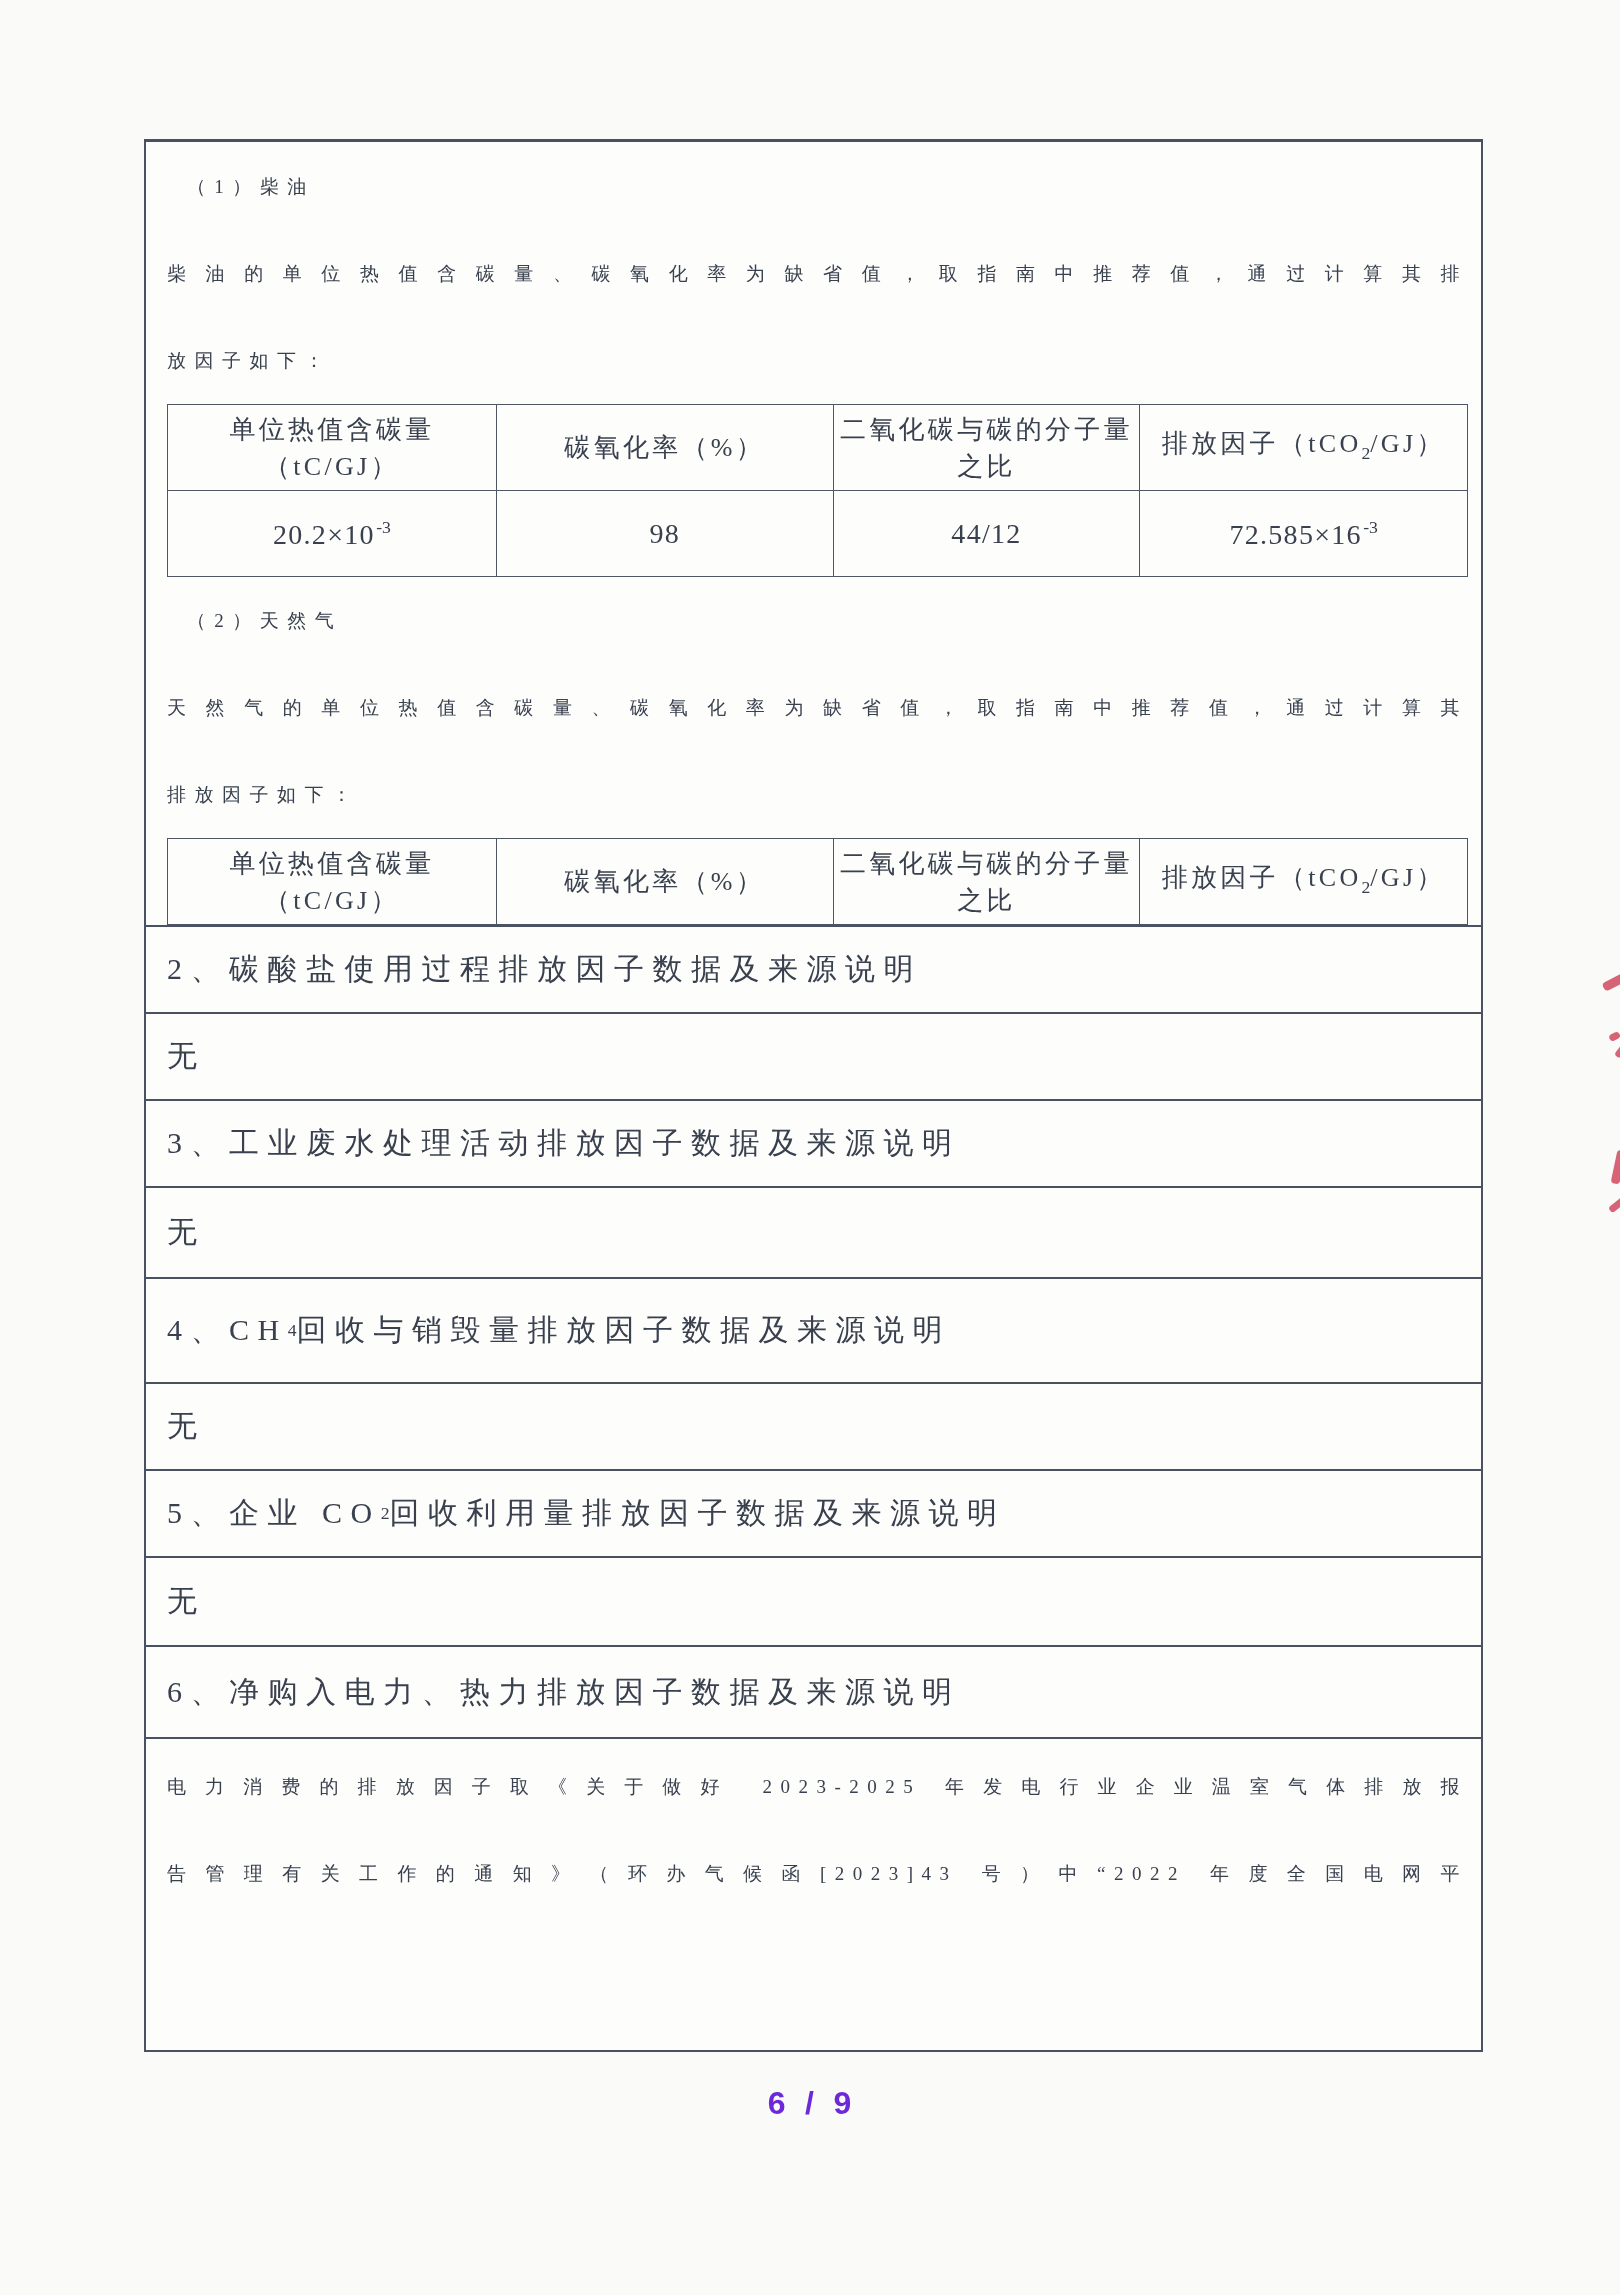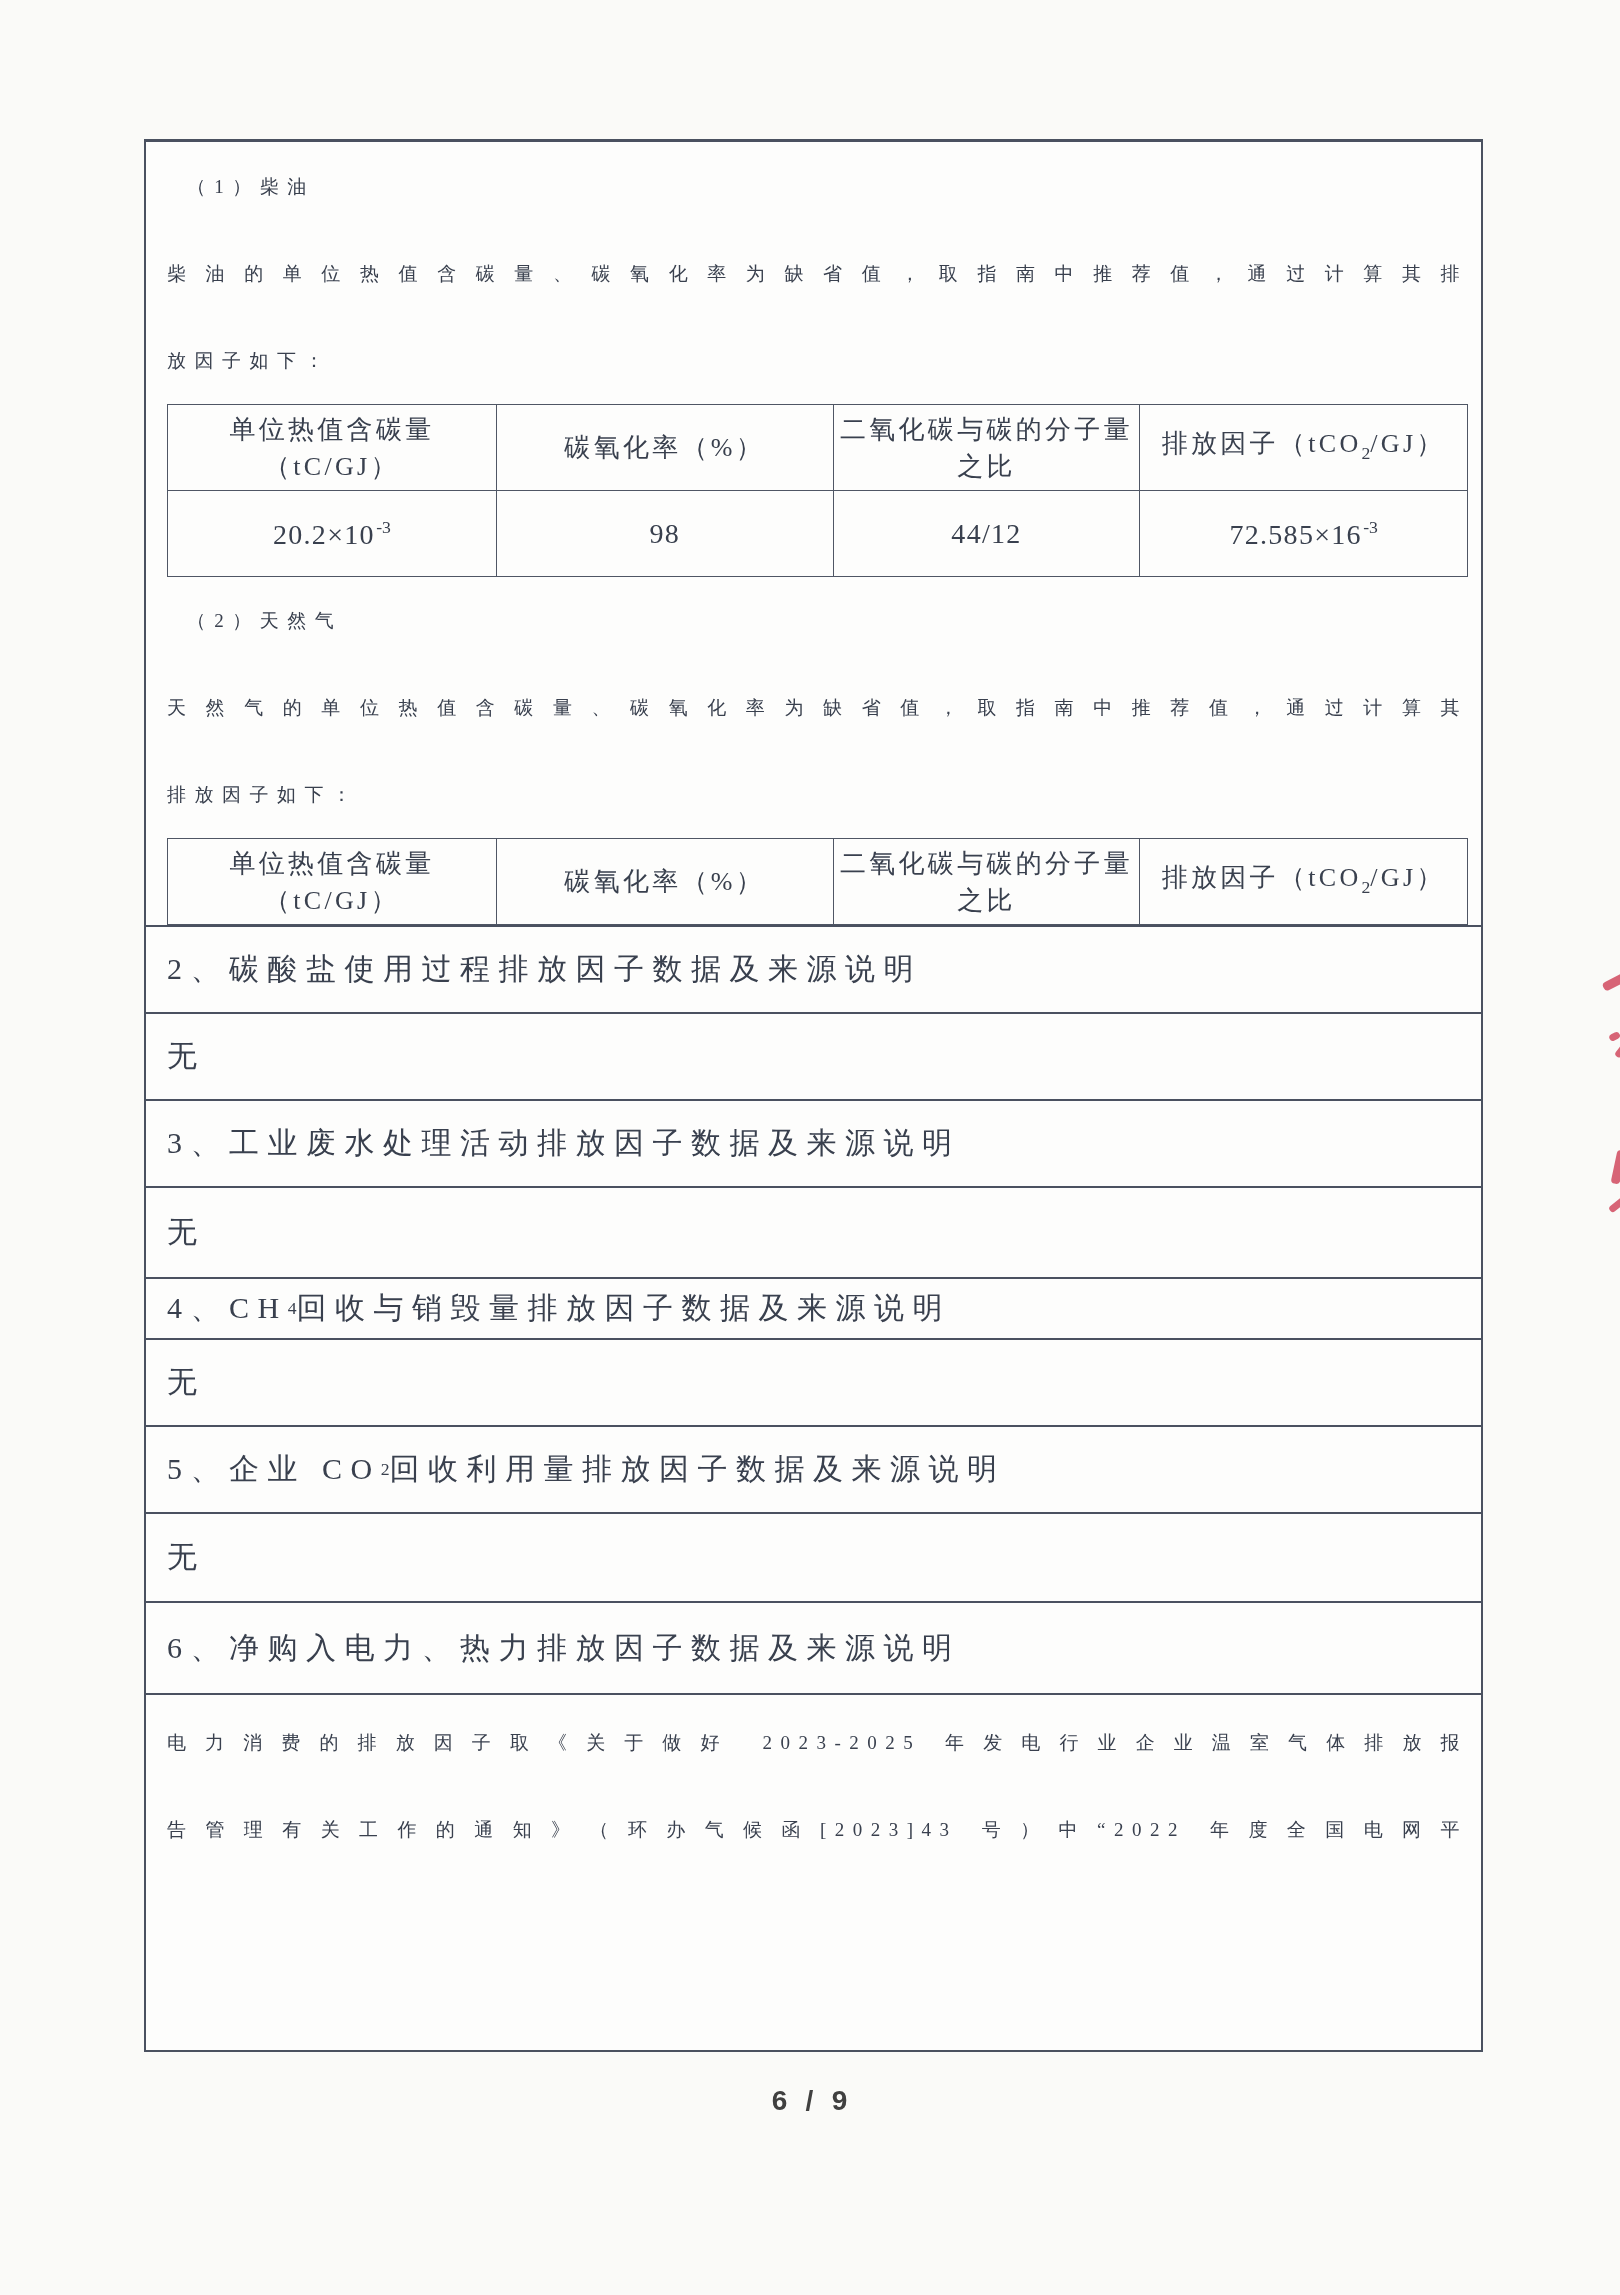--- a/index.html
+++ b/index.html
@@ -43,22 +43,22 @@
     box-sizing:border-box; border-top:2px solid #4a5160;
     padding:3.9px 13px 0 21px;
   }
   .lb-heading {
     height:74px; display:flex; align-items:center; padding-left:19.7px;
     font-size:30px; letter-spacing:8.5px; white-space:nowrap;
   }
   .pagenum {
     position:absolute; top:2085px; left:0; width:100%;
     text-align:center; font-family:"Liberation Sans","DejaVu Sans",sans-serif;
-    font-size:28px; font-weight:600; letter-spacing:2px; word-spacing:6.6px;
-    color:#404040;
+    font-size:32px; font-weight:600; letter-spacing:2px; word-spacing:6.6px;
+    color:#6d28d9;
   }
   .rmark { position:absolute; background:#d14f63; border-radius:3.9px; opacity:.88; }
   .rm1 { left:1602px; top:977px; width:27.6px; height:8.5px; transform:rotate(-27deg); }
   .rm2a { left:1609px; top:1033px; width:11px; height:6.6px; transform:rotate(-28deg); }
   .rm2b { left:1614px; top:1048px; width:13px; height:6.6px; transform:rotate(-52deg); }
   .rm3 { left:1614px; top:1150px; width:8.5px; height:34px; transform:rotate(12deg); }
   .rm4 { left:1608px; top:1201px; width:19.7px; height:7.2px; transform:rotate(-38deg); }
 </style>
 </head>
 <body>
@@ -135,21 +135,21 @@
         </tbody>
       </table>
     </div>
 
     <div class="srow" style="height:87px">2、碳酸盐使用过程排放因子数据及来源说明</div>
     <div class="srow" style="height:87px">无</div>
 
     <div class="srow" style="height:87px">3、工业废水处理活动排放因子数据及来源说明</div>
     <div class="srow" style="height:91px">无</div>
 
-    <div class="srow" style="height:61px">
+    <div class="srow" style="height:105px">
       <span>4、CH</span>
         <span class="sub">4</span>
         <span>回收与销毁量排放因子数据及来源说明</span>
     </div>
     <div class="srow" style="height:87px">无</div>
 
     <div class="srow" style="height:87px">
       <span>5、企业 CO</span>
         <span class="sub">2</span>
         <span> 回收利用量排放因子数据及来源说明</span>

